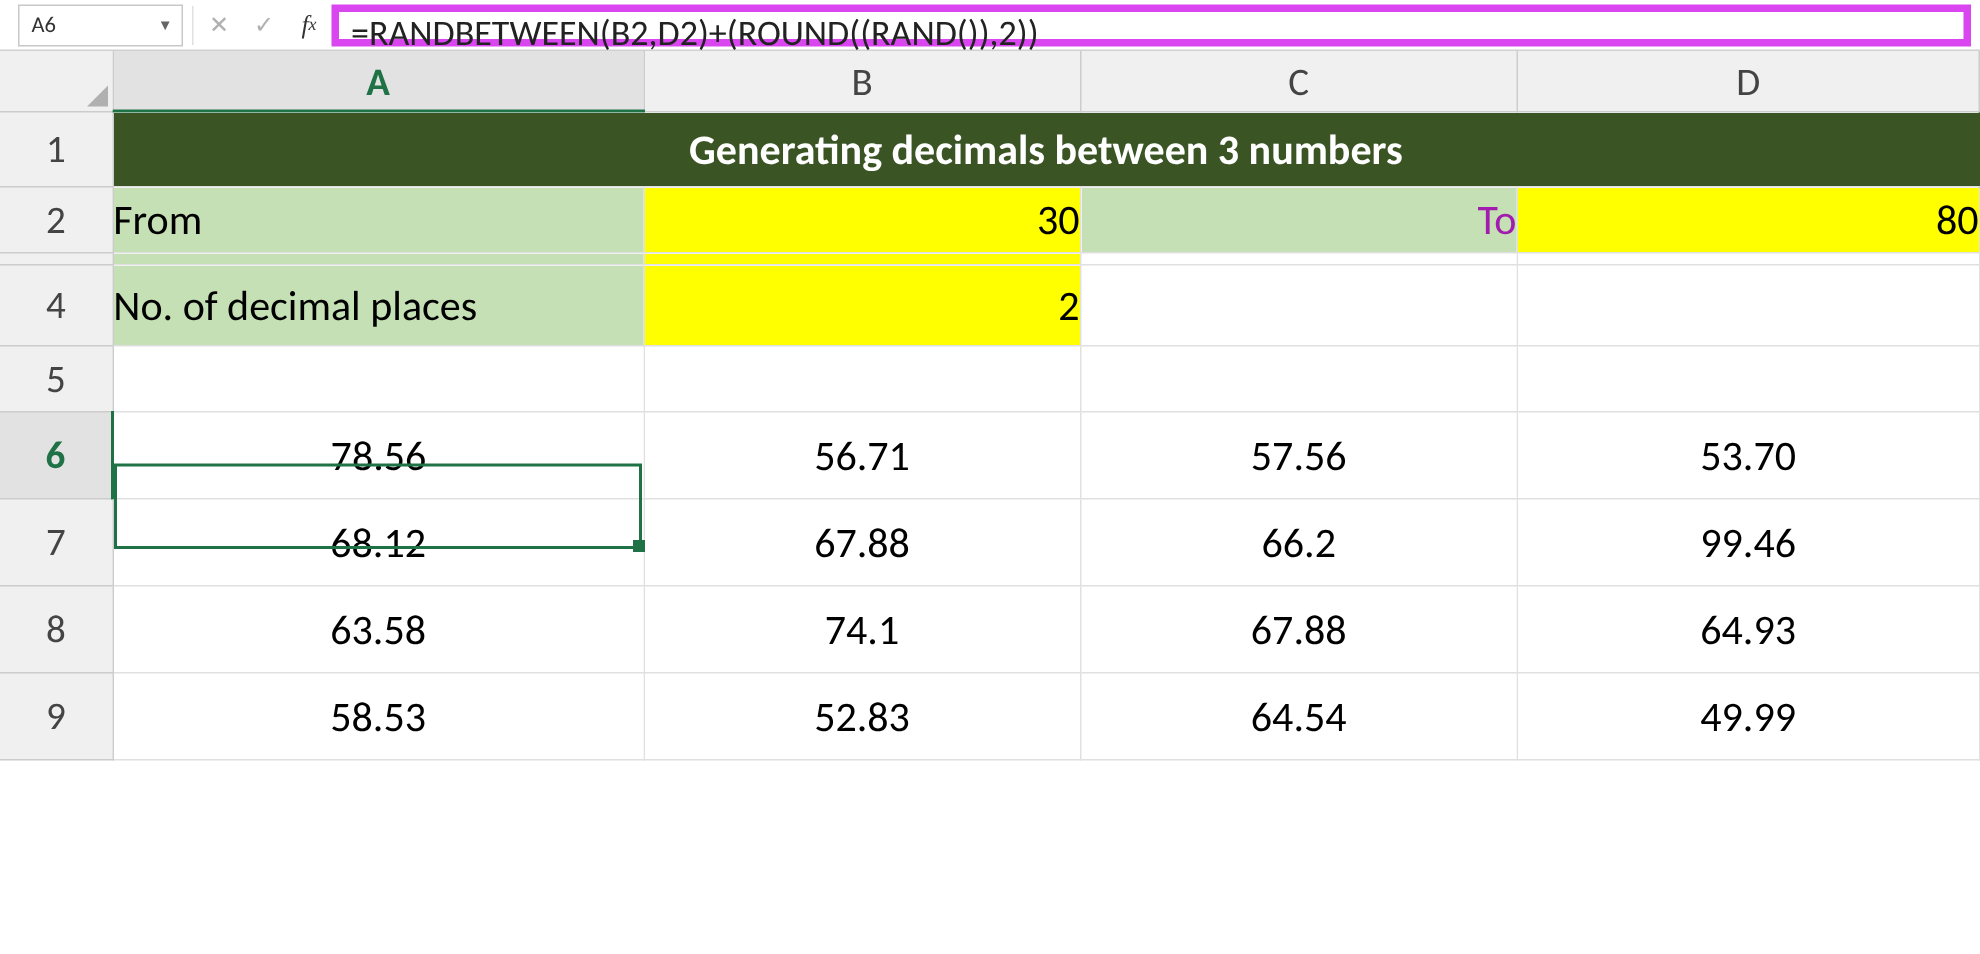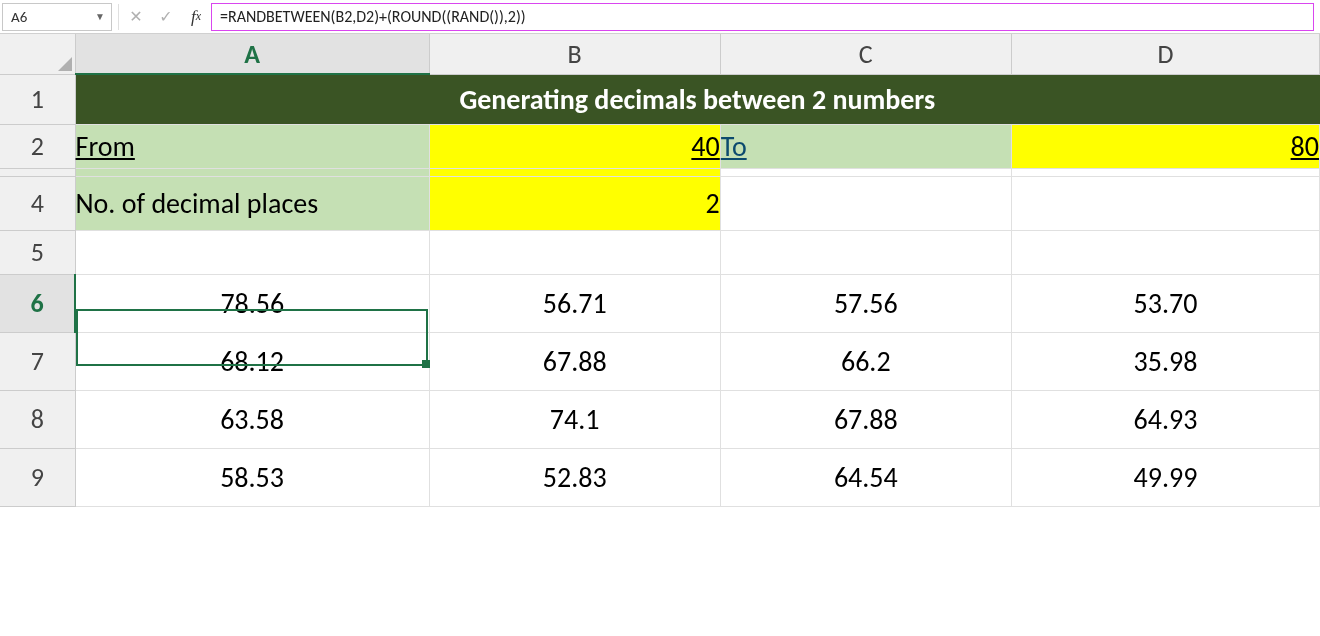--- a/index.html
+++ b/index.html
@@ -16,21 +16,21 @@
     display: flex;
     align-items: center;
     height: 34px;
     border-bottom: 1px solid #d0d0d0;
     background: #ffffff;
     font-size: 16px;
   }
   .name-box {
     width: 110px;
     height: 28px;
-    margin: 3px 4px 3px 2px;
+    margin: 3px 4px 3px 12px;
     border: 1px solid #c8c8c8;
     background: #ffffff;
     display: flex;
     align-items: center;
     padding: 0 6px 0 8px;
     justify-content: space-between;
     font-size: 15px;
     color: #333;
   }
   .name-box .dd {
@@ -54,25 +54,25 @@
   }
   .fb-btn.fx {
     font-style: italic;
     font-family: "Times New Roman", serif;
     color: #333;
     font-size: 17px;
   }
   .formula-input {
     flex: 1;
     height: 28px;
-    border: 1px solid #d946ef;
+    border: 5px solid #d946ef;
     padding: 0 8px;
     display: flex;
-    align-items: center;
-    font-size: 16px;
+    align-items: flex-start;
+    font-size: 24px;
     color: #222;
     margin-right: 6px;
   }
   .grid-wrapper {
     position: relative;
   }
   table.grid {
     border-collapse: collapse;
     table-layout: fixed;
     width: 1320px;
@@ -136,21 +136,21 @@
     font-size: 28px;
     color: #000;
     padding: 0 8px;
     text-align: center;
     height: 48px;
     vertical-align: middle;
     background: #ffffff;
     position: relative;
   }
   .row-1 .cell { height: 50px; }
-  .row-2 .cell { height: 44px; text-decoration: underline; }
+  .row-2 .cell { height: 44px; }
   .row-3 .cell { height: 8px; font-size: 0; }
   .row-4 .cell { height: 54px; }
   .row-5 .cell { height: 44px; }
   .row-6 .cell, .row-7 .cell, .row-8 .cell, .row-9 .cell, .row-10 .cell { height: 58px; }
   .row-1 .row-head { height: 50px; }
   .row-2 .row-head { height: 44px; }
   .row-3 .row-head { height: 8px; font-size:0; }
   .row-4 .row-head { height: 54px; }
   .row-5 .row-head { height: 44px; }
   .row-6 .row-head, .row-7 .row-head, .row-8 .row-head, .row-9 .row-head, .row-10 .row-head { height: 58px; }
@@ -170,22 +170,22 @@
     padding-left: 10px;
   }
   .yellow-cell {
     background: #ffff00;
     text-align: right;
     color: #000;
     padding-right: 10px;
   }
   .green-to {
     background: #c5e0b4;
-    text-align: left;
-    color: #0c4a6e;
+    text-align: right;
+    color: #a21caf;
     padding-left: 10px;
   }
   .selection-overlay {
     position: absolute;
     border: 2px solid #1f7246;
     pointer-events: none;
     background: transparent;
   }
   .selection-handle {
     position: absolute;
@@ -227,28 +227,28 @@
     <td class="corner"></td>
     <td class="col-head active">A</td>
     <td class="col-head">B</td>
     <td class="col-head">C</td>
     <td class="col-head">D</td>
   </tr>
 
   <tr class="row-1">
     <td class="row-head">1</td>
     <td class="cell title-cell" colspan="4">
-      <span>Generating decimals between 2 numbers</span>
+      <span>Generating decimals between 3 numbers</span>
     </td>
   </tr>
 
   <tr class="row-2">
     <td class="row-head">2</td>
     <td class="cell green-cell">From</td>
-    <td class="cell yellow-cell">40</td>
+    <td class="cell yellow-cell">30</td>
     <td class="cell green-to">To</td>
     <td class="cell yellow-cell">80</td>
   </tr>
 
   <tr class="row-3">
     <td class="row-head"></td>
     <td class="cell green-cell"></td>
     <td class="cell yellow-cell"></td>
     <td class="cell"></td>
     <td class="cell"></td>
@@ -276,21 +276,21 @@
     <td class="cell">56.71</td>
     <td class="cell">57.56</td>
     <td class="cell">53.70</td>
   </tr>
 
   <tr class="row-7">
     <td class="row-head">7</td>
     <td class="cell">68.12</td>
     <td class="cell">67.88</td>
     <td class="cell">66.2</td>
-    <td class="cell">35.98</td>
+    <td class="cell">99.46</td>
   </tr>
 
   <tr class="row-8">
     <td class="row-head">8</td>
     <td class="cell">63.58</td>
     <td class="cell">74.1</td>
     <td class="cell">67.88</td>
     <td class="cell">64.93</td>
   </tr>
 

